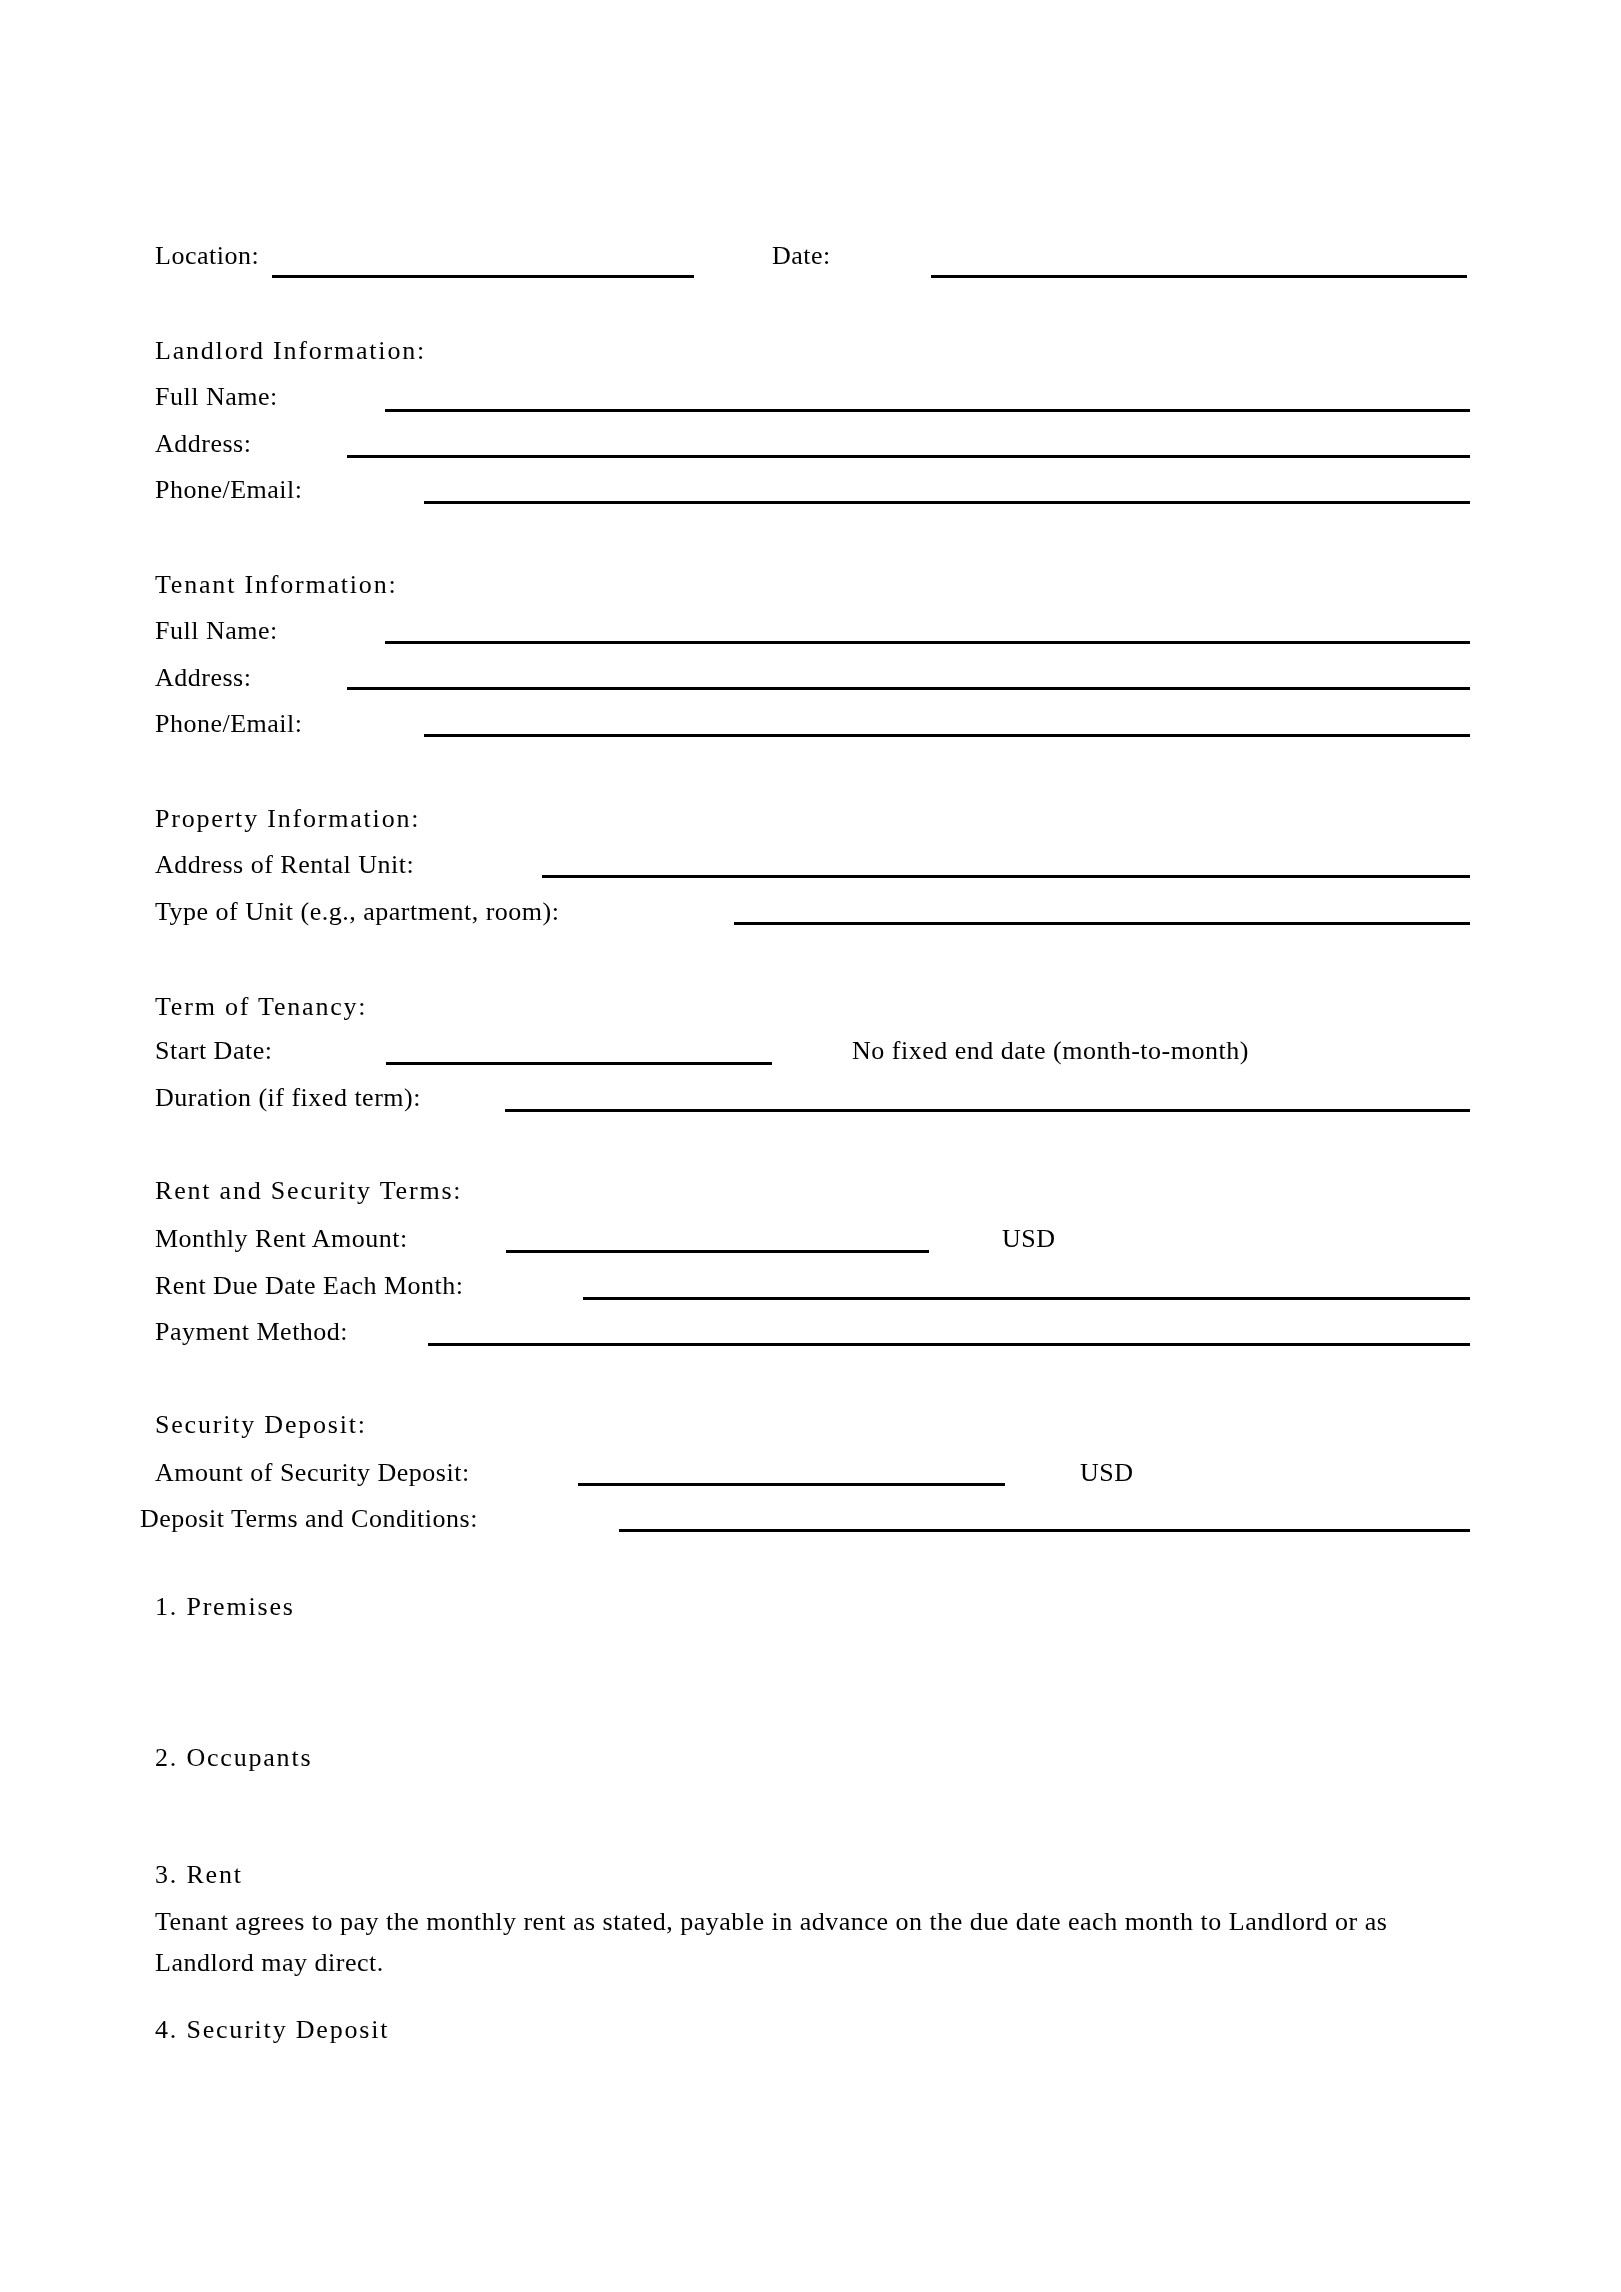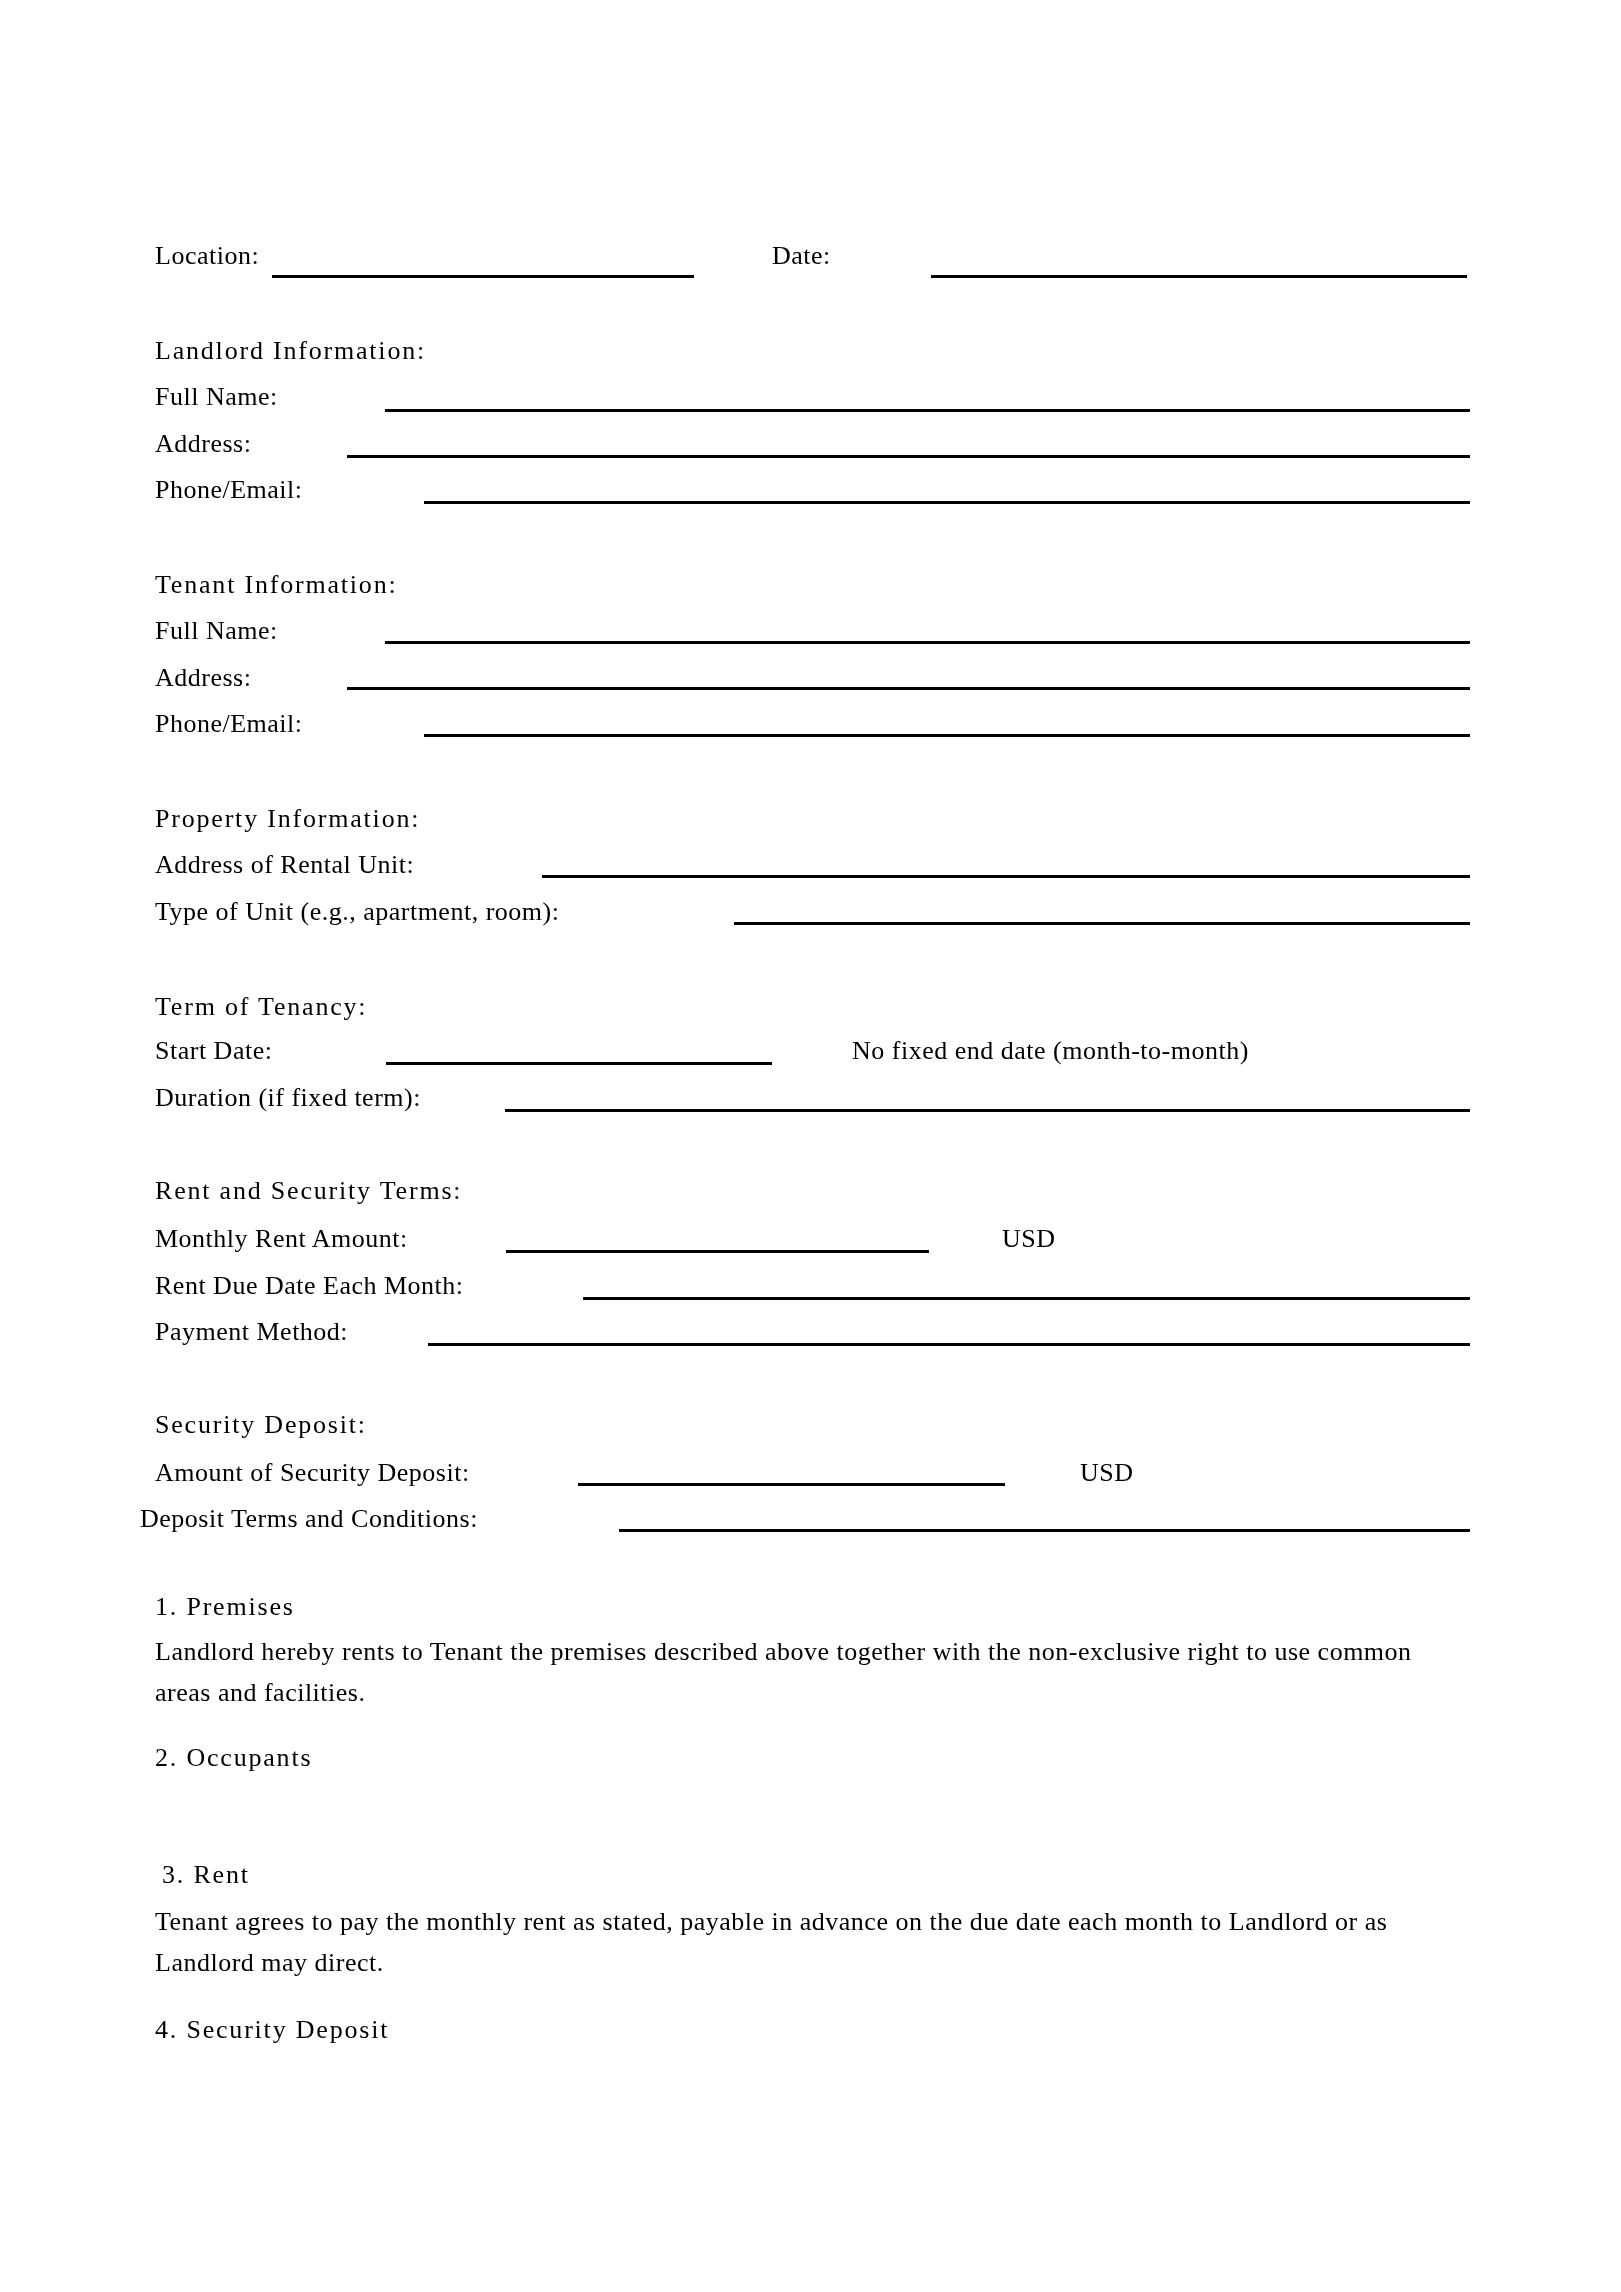--- a/index.html
+++ b/index.html
@@ -100,23 +100,22 @@
   <div class="ln" style="top:1343px; left:428px; width:1042px;"></div>
 
   <span class="t h" style="top:1408px; left:155px;">Security Deposit:</span>
   <span class="t" style="top:1456px; left:155px;">Amount of Security Deposit:</span>
   <div class="ln" style="top:1483px; left:578px; width:427px;"></div>
   <span class="t" style="top:1456px; left:1080px;">USD</span>
   <span class="t" style="top:1502px; left:140px;">Deposit Terms and Conditions:</span>
   <div class="ln" style="top:1529px; left:619px; width:851px;"></div>
 
   <span class="t h" style="top:1590px; left:155px;">1. Premises</span>
-  <div class="t para" style="top:1631px; left:155px;">Landlord hereby rents to Tenant the premises described above together with the non-exclusive right to use common areas and facilities.</div>
 
   <span class="t h" style="top:1741px; left:155px;">2. Occupants</span>
 
-  <span class="t h" style="top:1858px; left:162px;">3. Rent</span>
+  <span class="t h" style="top:1858px; left:155px;">3. Rent</span>
   <div class="t para" style="top:1901px; left:155px;">Tenant agrees to pay the monthly rent as stated, payable in advance on the due date each month to Landlord or as Landlord may direct.</div>
 
   <span class="t h" style="top:2013px; left:155px;">4. Security Deposit</span>
 
 </div>
 
 
 </body></html>

